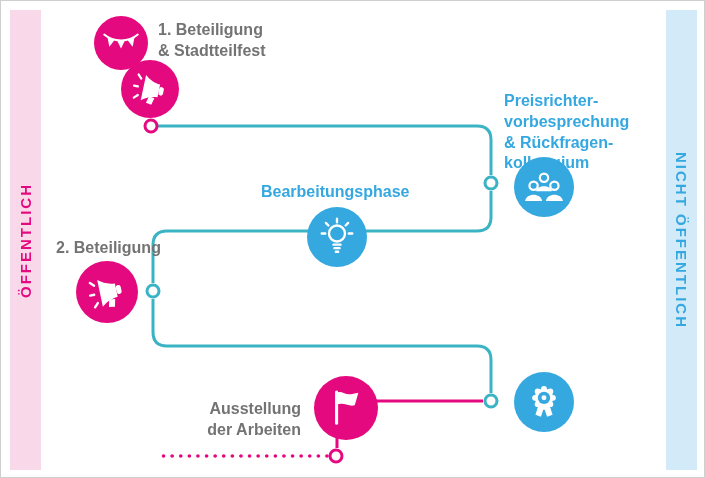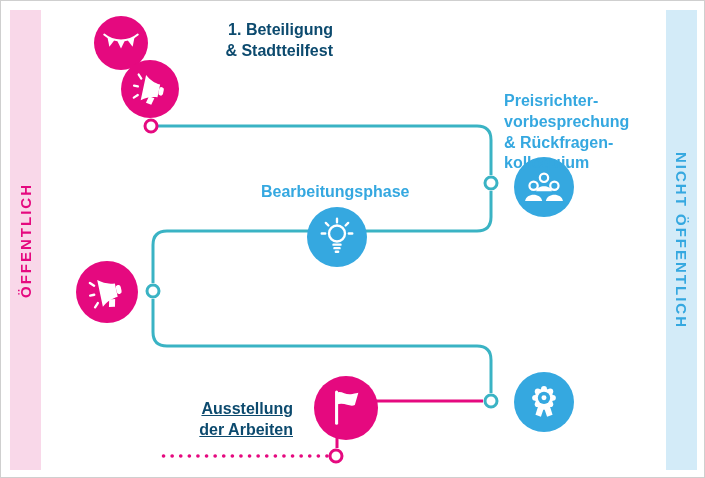--- a/index.html
+++ b/index.html
@@ -25,21 +25,21 @@
   .node.pink{stroke:#e5097f;}
   .node.teal{stroke:#3ab3c4;}
 
   .disc{position:absolute;border-radius:50%;display:flex;align-items:center;justify-content:center;}
   .disc.pink{background:#e5097f;}
   .disc.blue{background:#35a8e0;}
   .rot-cw{transform:rotate(12deg);}
   .rot-ccw{transform:rotate(-12deg);}
 
   .label{position:absolute;font-weight:bold;font-size:16px;line-height:1.3;white-space:pre-line;}
-  .label.pink{color:#0c4a6e;text-align:right;}
+  .label.pink{color:#737373;}
   .label.blue{color:#35a8e0;}
   .t-center{}
   .t-right{text-align:right;}
 </style>
 </head>
 <body>
 
 <div class="canvas">
 
   <div class="band band-left">
@@ -136,16 +136,17 @@
     </svg>
   </div>
 
   <div class="label pink" style="left:157px;top:19px;width:175px;">1. Beteiligung
 &amp; Stadtteilfest</div>
   <div class="label blue t-center" style="left:503px;top:90px;width:160px;">Preisrichter-
 vorbesprechung
 &amp; Rückfragen-
 kolloquium</div>
   <div class="label blue t-center" style="left:260px;top:181px;width:180px;">Bearbeitungsphase</div>
-  <div class="label pink t-right" style="left:170px;top:398px;width:122px;text-decoration:underline;">Ausstellung
+  <div class="label pink" style="left:55px;top:237px;width:140px;">2. Beteiligung</div>
+  <div class="label pink t-right" style="left:178px;top:398px;width:122px;">Ausstellung
 der Arbeiten</div>
 
 </div>
 
 </body></html>

